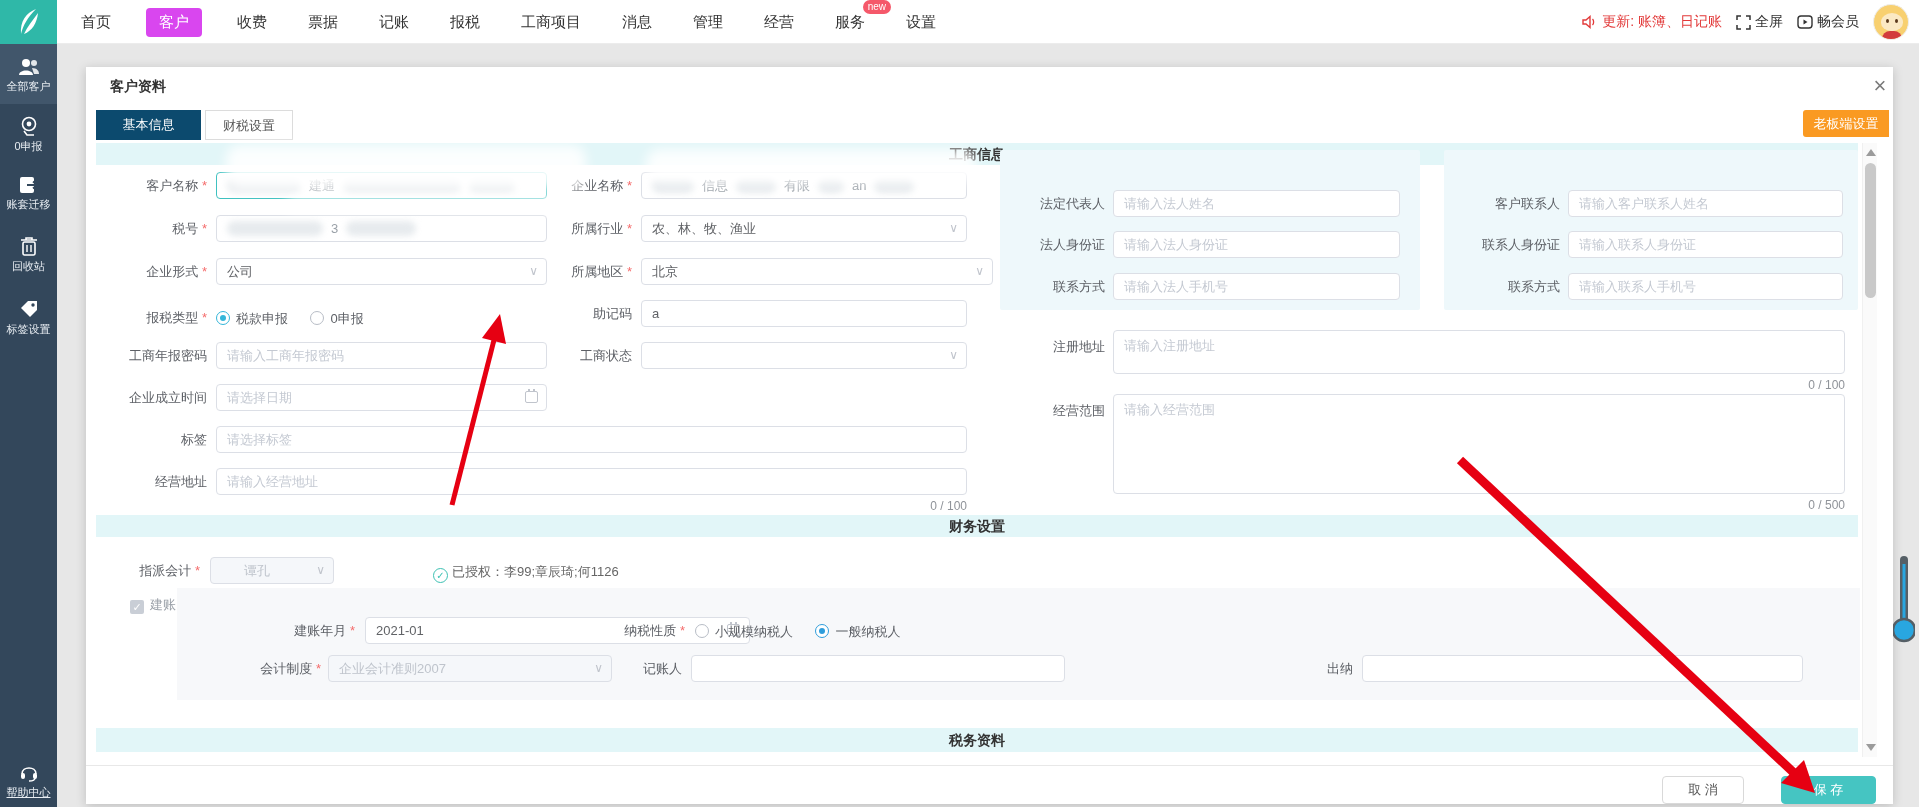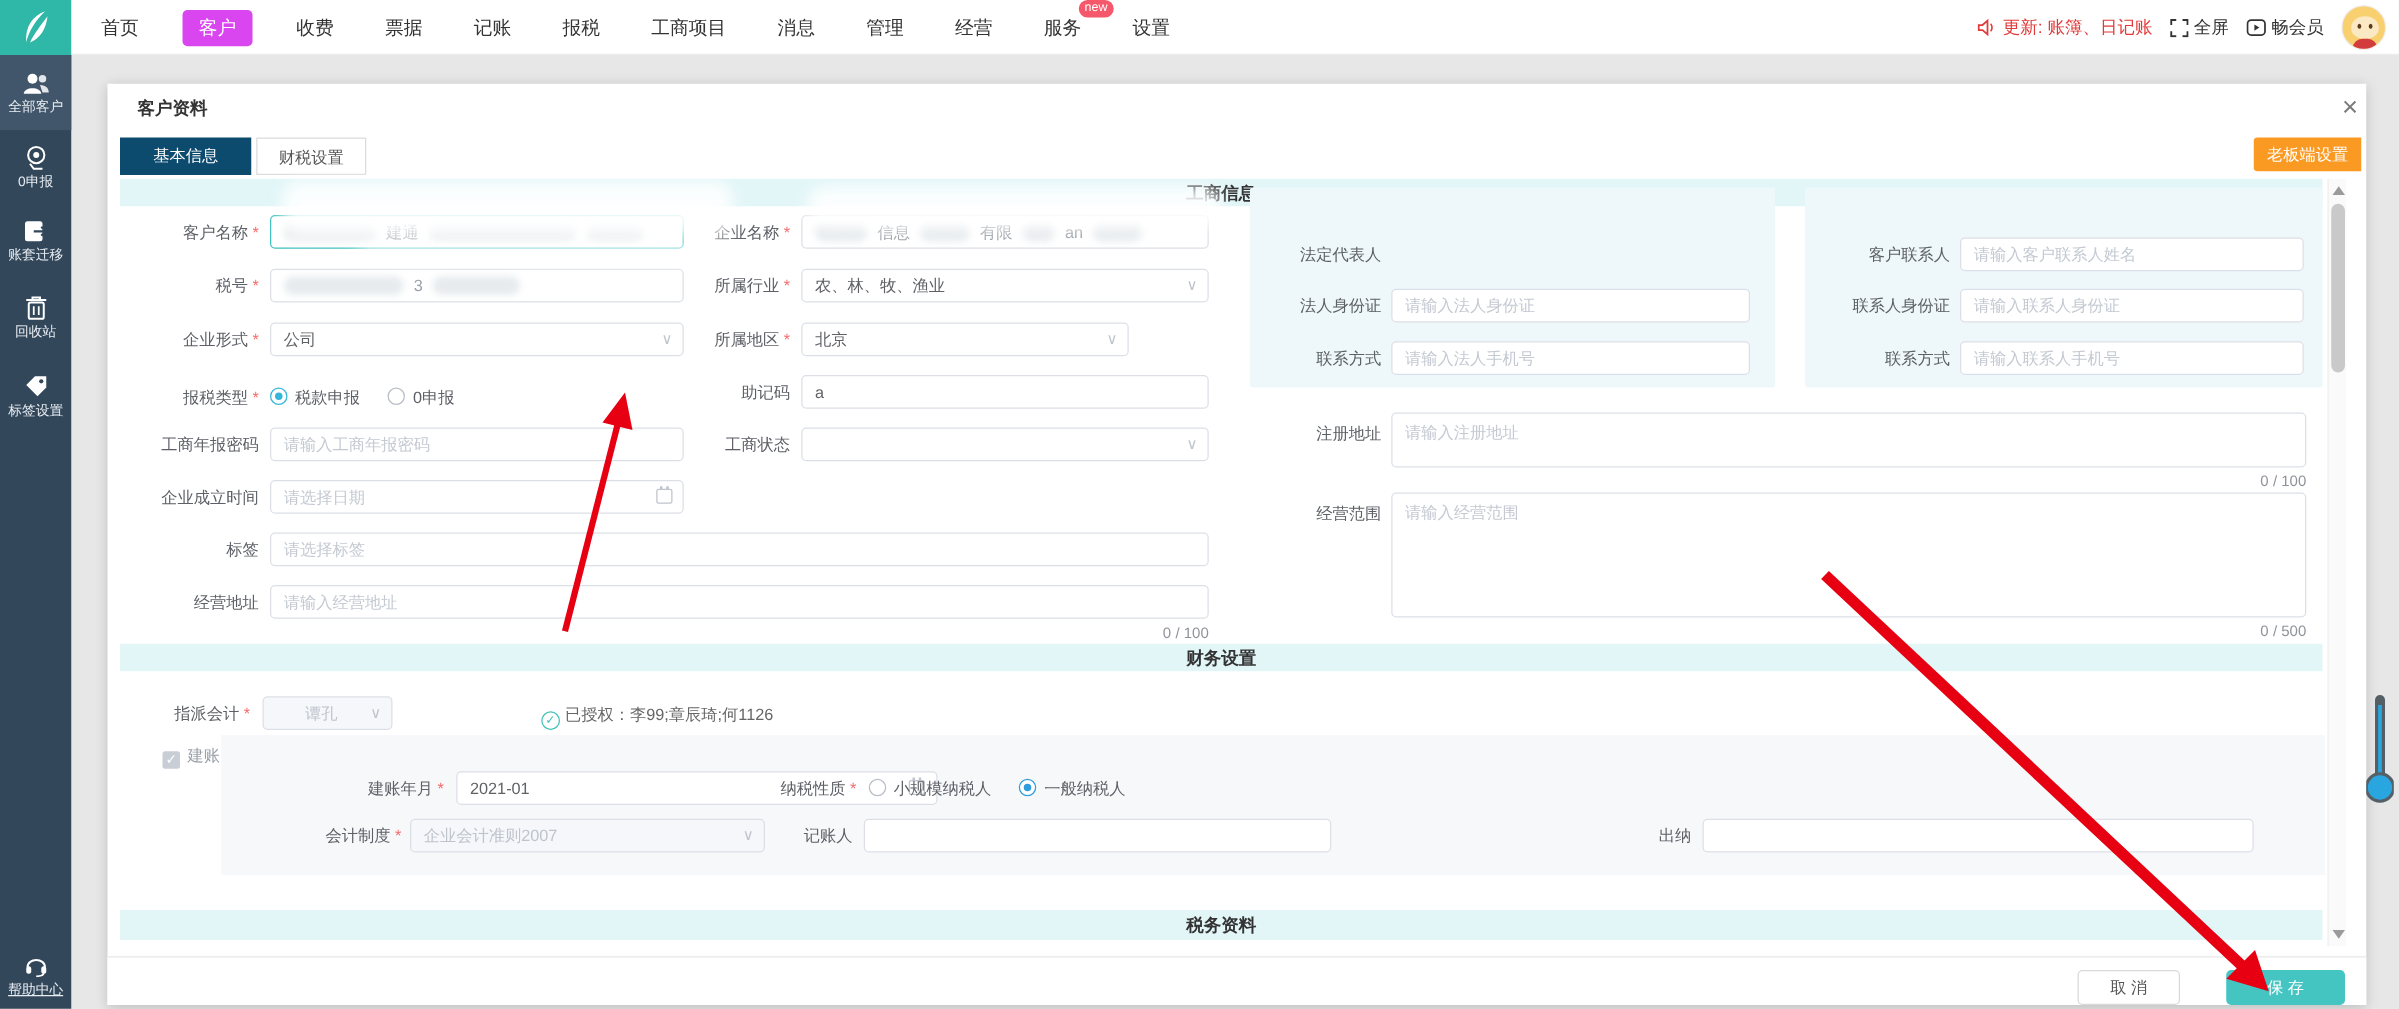--- a/index.html
+++ b/index.html
@@ -248,21 +248,21 @@
     <span class="chev">∨</span>
   </div>
 
   <div class="lbl req" style="left:0; top:191px; width:121px;">企业形式</div>
   <div class="sel" style="left:130px; top:191px; width:331px;">
     <span>公司</span>
     <span class="chev">∨</span>
   </div>
 
   <div class="lbl req" style="left:420px; top:191px; width:126px;">所属地区</div>
-  <div class="sel" style="left:555px; top:191px; width:262px;">
+  <div class="sel" style="left:555px; top:191px; width:352px;">
     <span>北京</span>
     <span class="chev">∨</span>
   </div>
 
   <div class="lbl req" style="left:0; top:237px; width:121px;">报税类型</div>
   <div class="abs" style="left:130px; top:237px; height:27px; line-height:27px;">
     <span class="radio on teal"></span><span class="radio-lbl">税款申报</span>
     <span class="radio"></span><span class="radio-lbl">0申报</span>
   </div>
 
@@ -288,20 +288,21 @@
   <input class="inp" style="left: 130px; top: 359px; width: 751px;" placeholder="请选择标签">
 
   <div class="lbl" style="left:0; top:401px; width:121px;">经营地址</div>
   <input class="inp" style="left: 130px; top: 401px; width: 751px;" placeholder="请输入经营地址">
   <div class="counter" style="left:681px; top:432px; width:200px;">0 / 100</div>
 
   <div class="panel-blue" style="left:914px; width:420px;"></div>
   <div class="panel-blue" style="left:1358px; width:414px;"></div>
 
   <div class="lbl" style="left:920px; top:123px; width:99px;">法定代表人</div>
+  <input class="inp" style="left: 1027px; top: 123px; width: 287px;" placeholder="请输入法人姓名">
   <div class="lbl" style="left:920px; top:164px; width:99px;">法人身份证</div>
   <input class="inp" style="left: 1027px; top: 164px; width: 287px;" placeholder="请输入法人身份证">
   <div class="lbl" style="left:920px; top:206px; width:99px;">联系方式</div>
   <input class="inp" style="left: 1027px; top: 206px; width: 287px;" placeholder="请输入法人手机号">
 
   <div class="lbl" style="left:1360px; top:123px; width:114px;">客户联系人</div>
   <input class="inp" style="left: 1482px; top: 123px; width: 275px;" placeholder="请输入客户联系人姓名">
   <div class="lbl" style="left:1360px; top:164px; width:114px;">联系人身份证</div>
   <input class="inp" style="left: 1482px; top: 164px; width: 275px;" placeholder="请输入联系人身份证">
   <div class="lbl" style="left:1360px; top:206px; width:114px;">联系方式</div>
@@ -315,21 +316,21 @@
   <textarea class="txa" style="left: 1027px; top: 327px; width: 732px; height: 100px;" placeholder="请输入经营范围"></textarea>
   <div class="counter" style="left:1559px; top:431px; width:200px;">0 / 500</div>
 
   <div class="smear" style="left:140px; top:78px; width:360px; height:44px;"></div>
   <div class="smear" style="left:560px; top:82px; width:330px; height:34px;"></div>
   <div class="smear" style="left:200px; top:130px; width:300px; height:14px;"></div>
 
   <div class="band" style="top:448px;">财务设置</div>
 
   <div class="lbl req" style="left:0; top:490px; width:114px;">指派会计</div>
-  <div class="sel disabled" style="left:124px; top:490px; width:104px;padding-left:33px;">
+  <div class="sel disabled" style="left:124px; top:490px; width:124px;padding-left:33px;">
     <span>谭孔</span>
     <span class="chev">∨</span>
   </div>
   <div class="auth-note" style="left:347px; top:496px;">
     <span class="auth-ic">✓</span><span>已授权：李99;章辰琦;何1126</span>
   </div>
 
   <div class="gray-panel"></div>
 
   <div class="abs" style="left:44px; top:529px; font-size:13px; color:#9aa0a8;">

